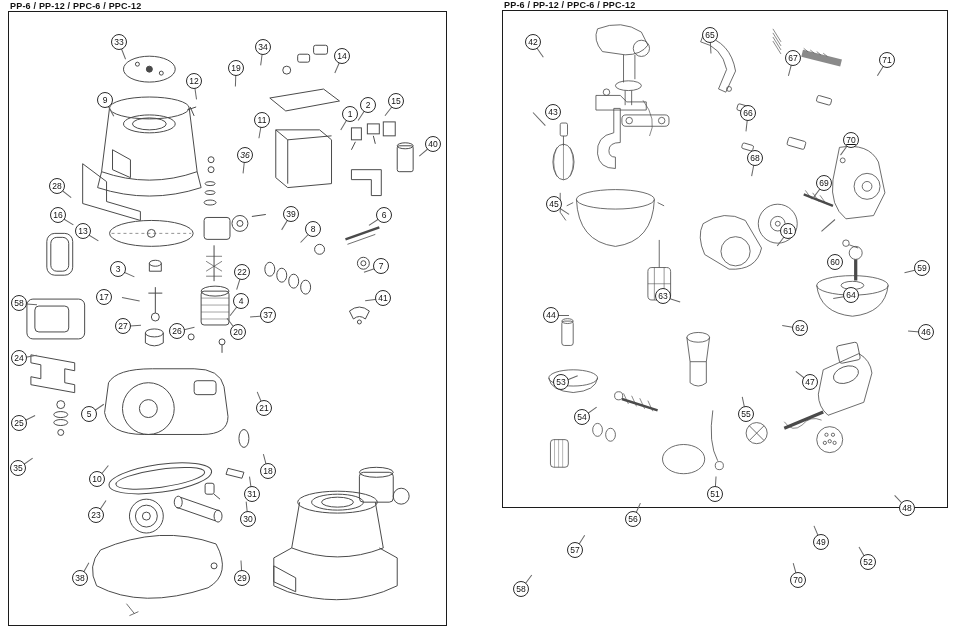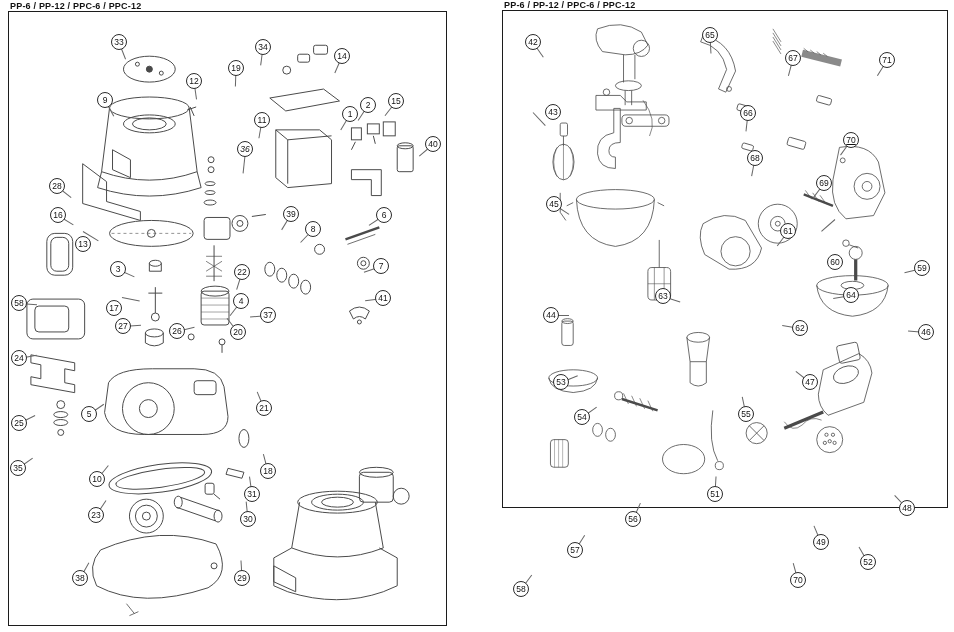--- a/index.html
+++ b/index.html
@@ -176,41 +176,41 @@
         <div class="callout" style="left: 351px; top: 85px;">2</div>
         <div class="leader" style="width: 18px; left: 387px; top: 89px; transform: rotate(2.22993rad);"></div>
         <div class="callout" style="left: 379px; top: 81px;">15</div>
         <div class="leader" style="width: 18px; left: 341px; top: 102px; transform: rotate(2.1105rad);"></div>
         <div class="callout" style="left: 333px; top: 94px;">1</div>
         <div class="leader" style="width: 18px; left: 253px; top: 108px; transform: rotate(1.74288rad);"></div>
         <div class="callout" style="left: 245px; top: 100px;">11</div>
         <div class="leader" style="width: 18px; left: 424px; top: 132px; transform: rotate(2.43759rad);"></div>
         <div class="callout" style="left: 416px; top: 124px;">40</div>
         <div class="leader" style="width: 18px; left: 236px; top: 143px; transform: rotate(1.67742rad);"></div>
-        <div class="callout" style="left: 228px; top: 129px; font-style: italic;">36</div>
+        <div class="callout" style="left: 228px; top: 135px; font-style: italic;">36</div>
         <div class="leader" style="width: 18px; left: 48px; top: 174px; transform: rotate(0.660637rad);"></div>
         <div class="callout" style="left: 40px; top: 166px;">28</div>
         <div class="leader" style="width: 18px; left: 49px; top: 203px; transform: rotate(0.548191rad);"></div>
         <div class="callout" style="left: 41px; top: 195px;">16</div>
         <div class="leader" style="width: 18px; left: 74px; top: 219px; transform: rotate(0.54448rad);"></div>
-        <div class="callout" style="left: 66px; top: 211px; margin-top: 13px;">13</div>
+        <div class="callout" style="left: 66px; top: 211px;">13</div>
         <div class="leader" style="width: 18px; left: 282px; top: 202px; transform: rotate(2.11683rad);"></div>
         <div class="callout" style="left: 274px; top: 194px;">39</div>
         <div class="leader" style="width: 18px; left: 375px; top: 203px; transform: rotate(2.55729rad);"></div>
         <div class="callout" style="left: 367px; top: 195px;">6</div>
         <div class="leader" style="width: 18px; left: 304px; top: 217px; transform: rotate(2.33334rad);"></div>
         <div class="callout" style="left: 296px; top: 209px;">8</div>
         <div class="leader" style="width: 18px; left: 109px; top: 257px; transform: rotate(0.424561rad);"></div>
         <div class="callout" style="left: 101px; top: 249px;">3</div>
         <div class="leader" style="width: 18px; left: 233px; top: 260px; transform: rotate(1.87307rad);"></div>
         <div class="callout" style="left: 225px; top: 252px;">22</div>
         <div class="leader" style="width: 18px; left: 372px; top: 254px; transform: rotate(2.81204rad);"></div>
         <div class="callout" style="left: 364px; top: 246px;">7</div>
         <div class="leader" style="width: 18px; left: 113px; top: 285px; transform: rotate(0.201039rad);"></div>
-        <div class="callout" style="left: 97px; top: 277px; margin-top: 11px;">17</div>
+        <div class="callout" style="left: 87px; top: 277px;">17</div>
         <div class="leader" style="width: 18px; left: 10px; top: 291px; transform: rotate(0.074204rad);"></div>
         <div class="callout" style="left: 2px; top: 283px;">58</div>
         <div class="leader" style="width: 18px; left: 232px; top: 289px; transform: rotate(2.22787rad);"></div>
         <div class="callout" style="left: 224px; top: 281px;">4</div>
         <div class="leader" style="width: 18px; left: 259px; top: 303px; transform: rotate(3.05539rad);"></div>
         <div class="callout" style="left: 251px; top: 295px;">37</div>
         <div class="leader" style="width: 18px; left: 374px; top: 286px; transform: rotate(3.01052rad);"></div>
         <div class="callout" style="left: 366px; top: 278px;">41</div>
         <div class="leader" style="width: 18px; left: 114px; top: 314px; transform: rotate(-0.0716474rad);"></div>
         <div class="callout" style="left: 106px; top: 306px;">27</div>

